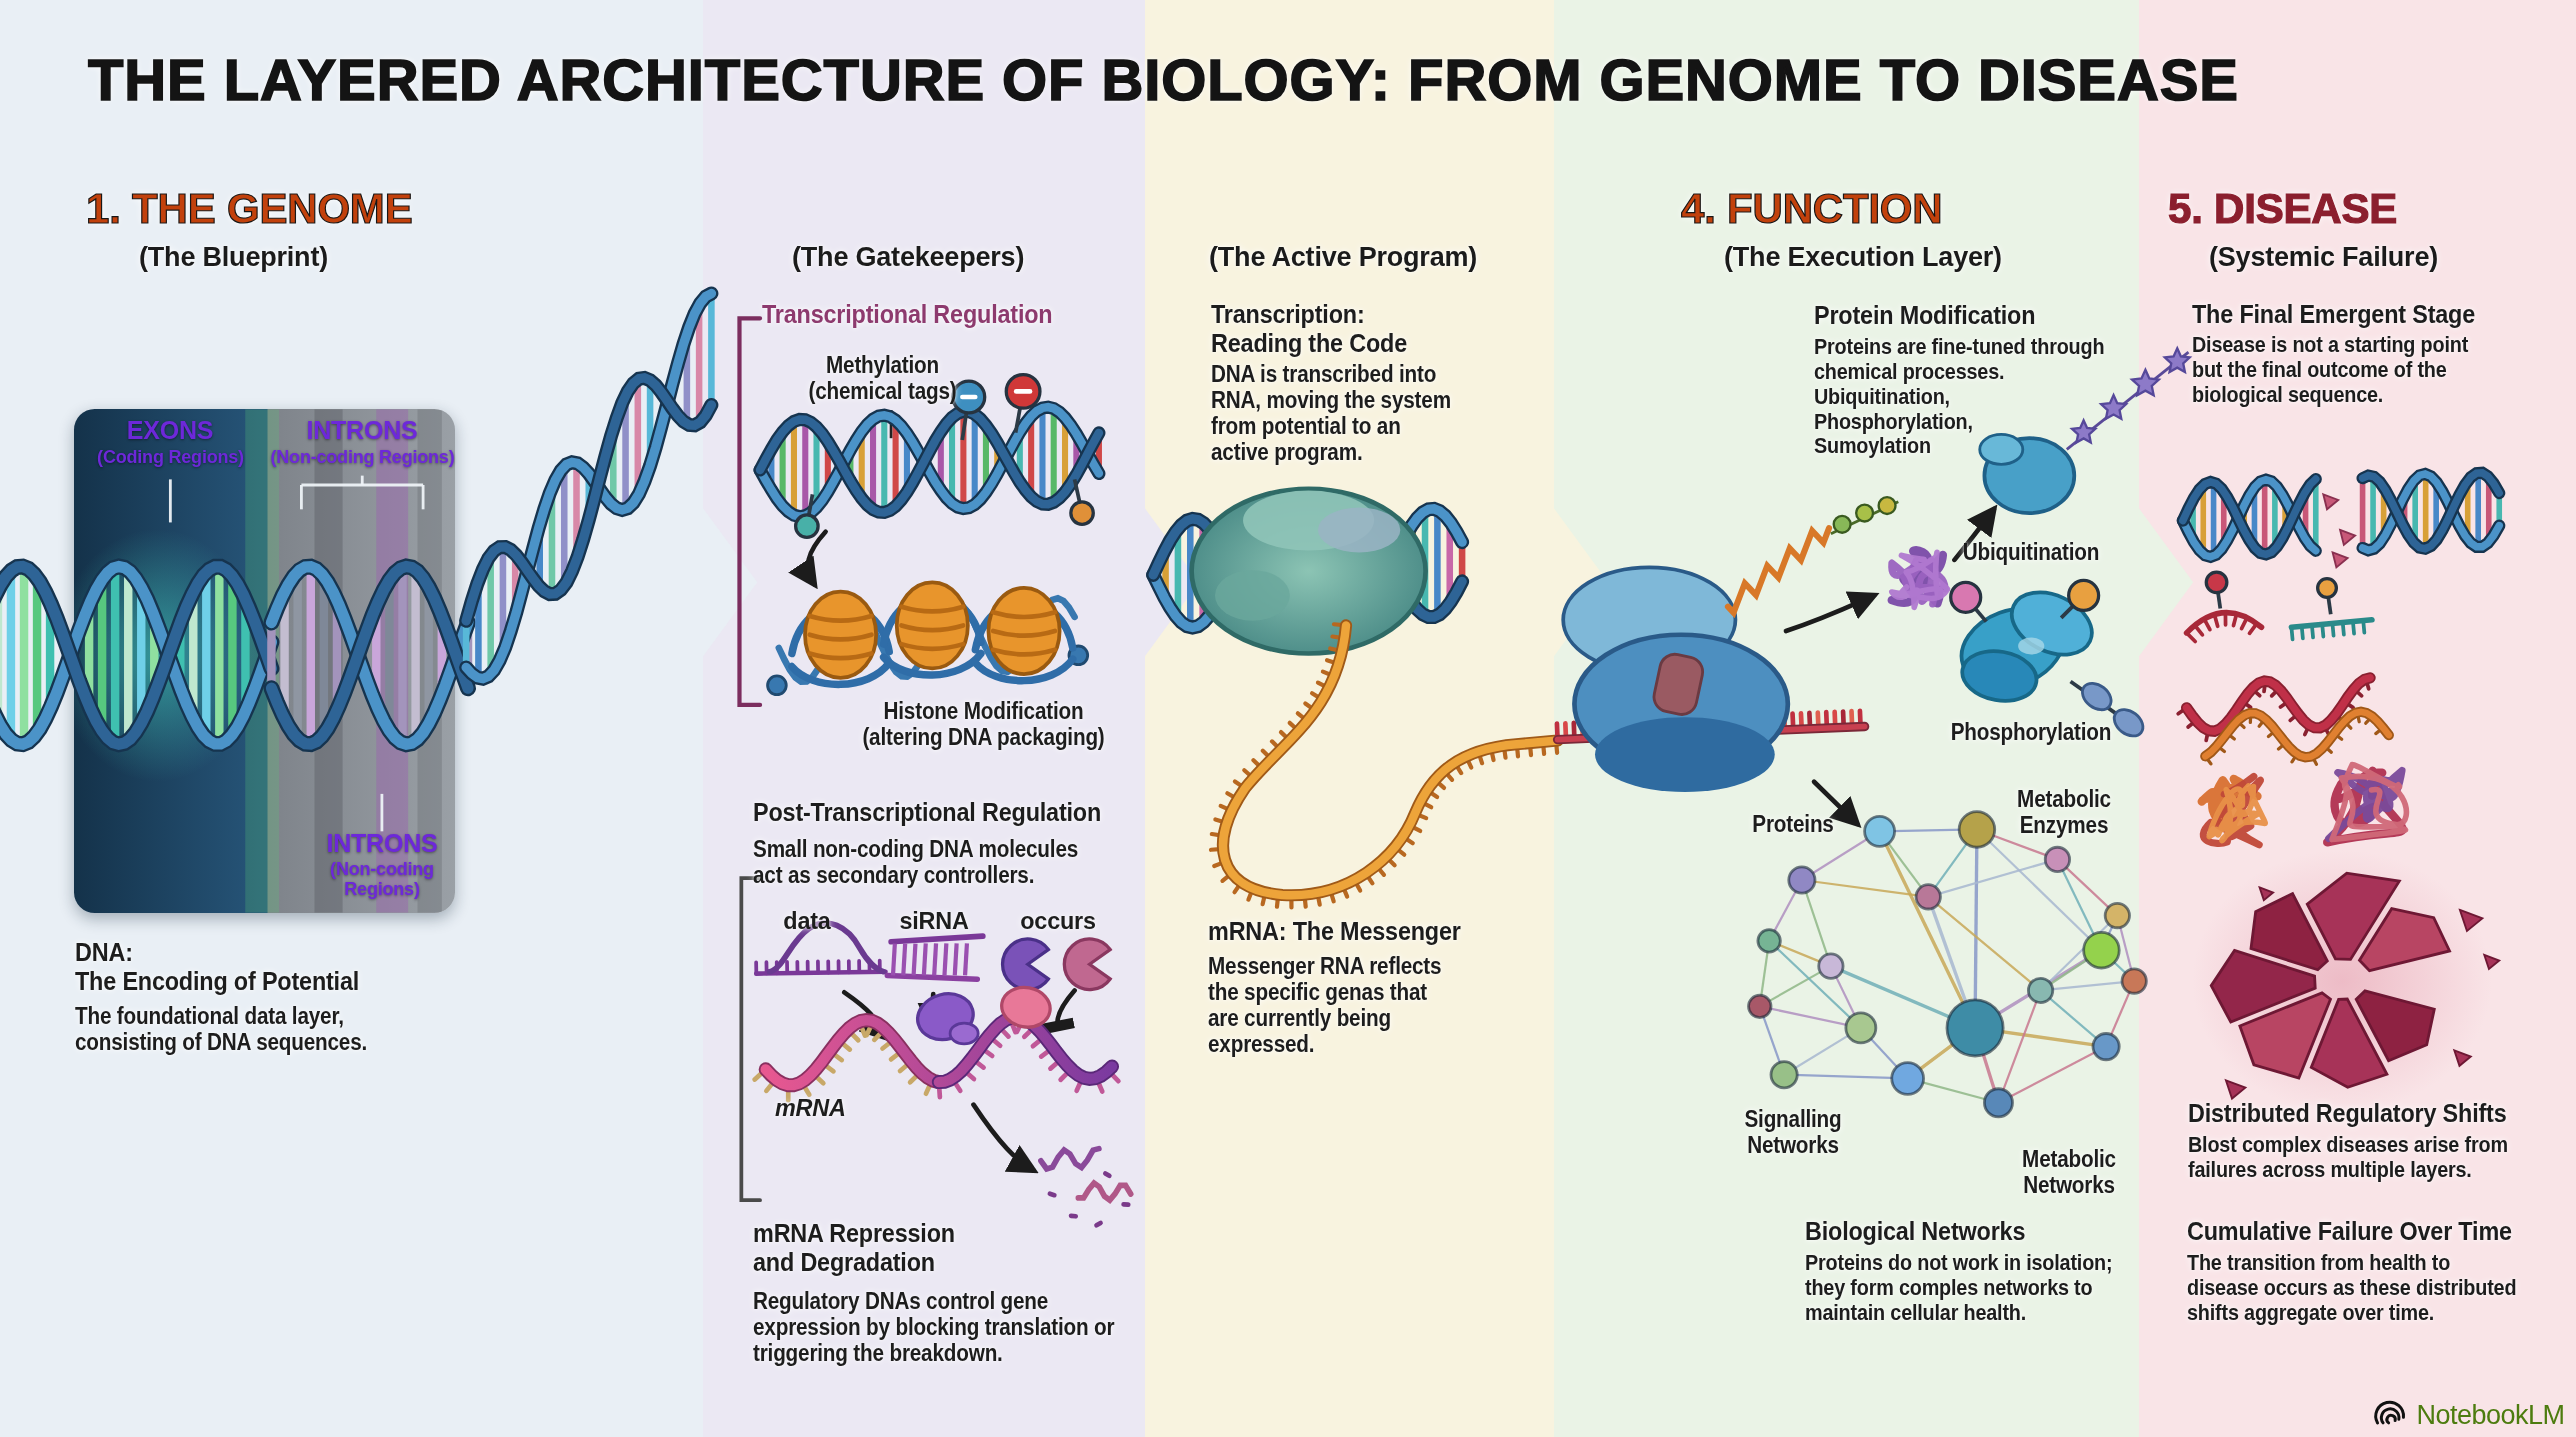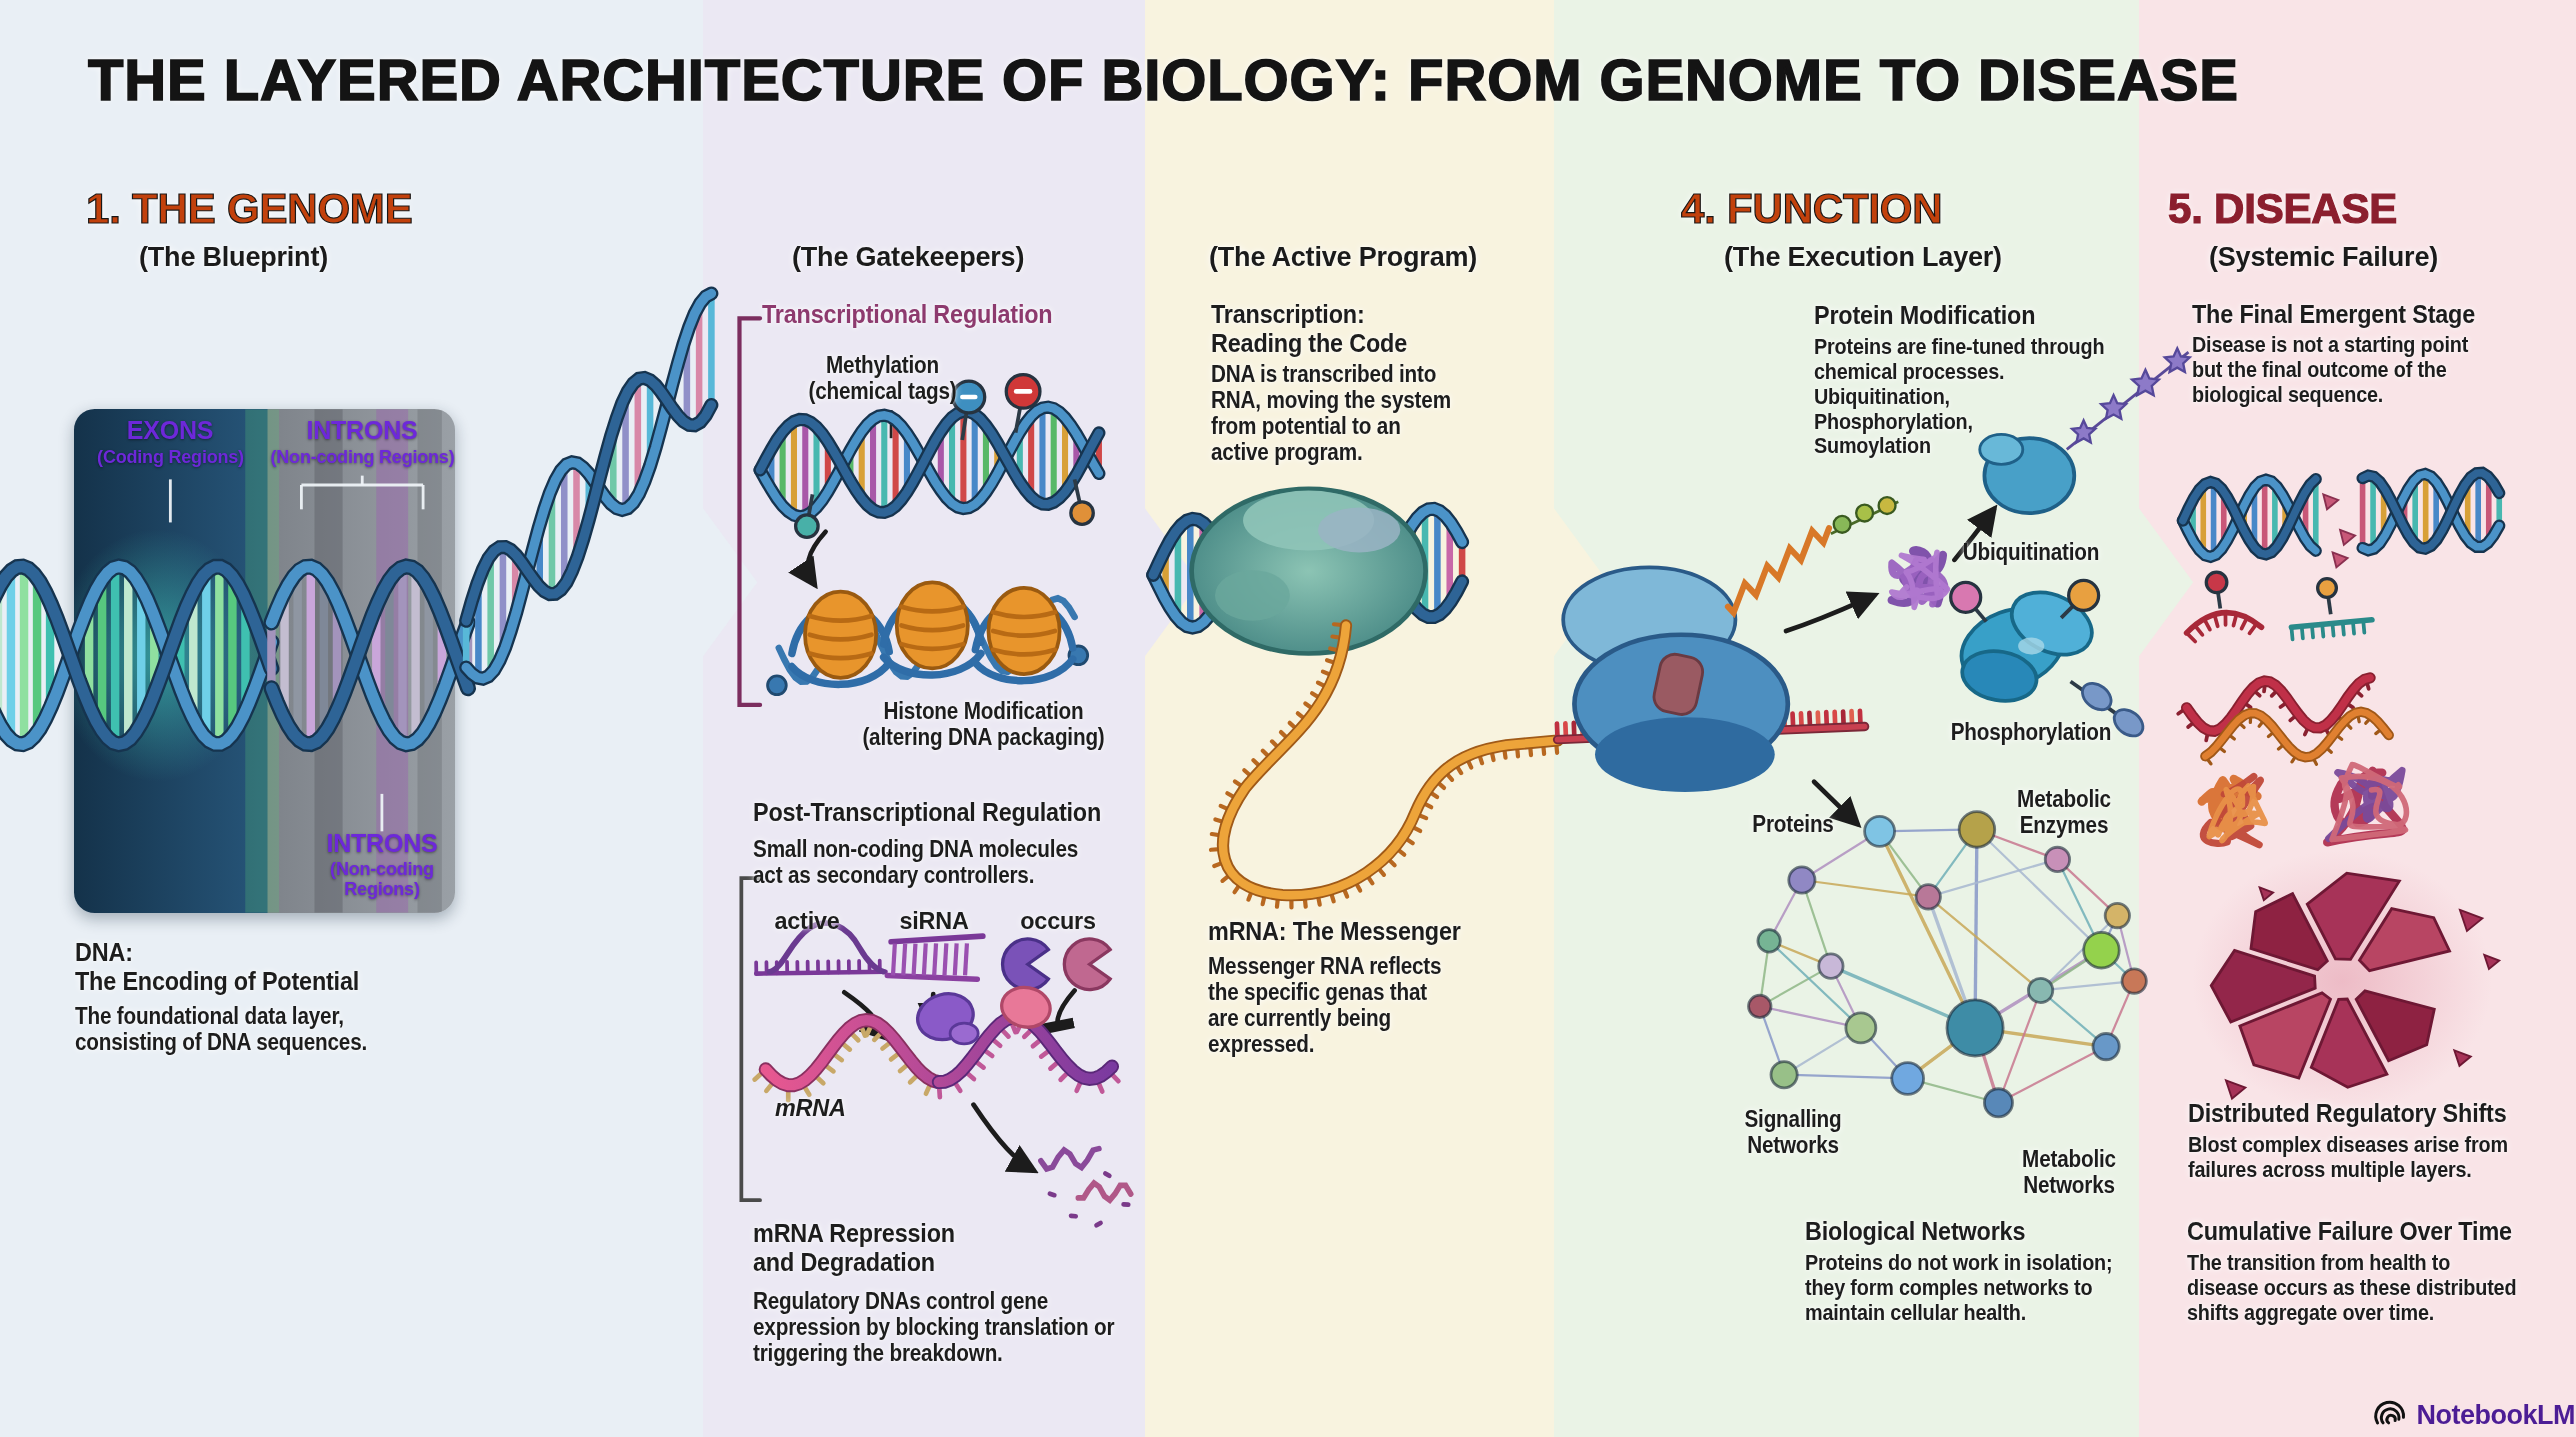--- a/index.html
+++ b/index.html
@@ -18,21 +18,21 @@
   .ttl{font-size:58px;font-weight:800;letter-spacing:0.9px;color:#141414;-webkit-text-stroke:1.6px #141414;}
   .num{font-size:42px;font-weight:800;color:#c2410c;-webkit-text-stroke:1.2px #171717;}
   .sub{font-size:27px;font-weight:700;color:#1b1b1b;}
   .bt{font-weight:700;}
   .purple{color:#8d3a6e;}
   .dkred{color:#8b1f2e;-webkit-text-stroke:1.2px #8b1f2e;}
   .white{color:#6d28d9;text-shadow:0 0.9px 2.8px rgba(0,0,0,.45);}
   .t28{font-size:26px;} .t27{font-size:26px;} .t25{font-size:23.4px;} .t24{font-size:23px;} .t23{font-size:22px;}
   .bx-t{font-size:25px;font-weight:700;} .bx-s{font-size:18px;font-weight:700;}
   #logo{position:absolute;left:2372px;top:1397px;z-index:9;display:flex;align-items:center;gap:7.5px;}
-  #logo .lt{font-size:27px;font-weight:700;color:#4c1d95;letter-spacing:-0.5px;}
+  #logo .lt{font-size:27px;font-weight:400;color:#4d7c0f;letter-spacing:-0.5px;}
 </style>
 </head>
 <body>
 
 <div id="canvas">
 
   <div class="col" style="left:0;width:703px;background:#e9eff5;"></div>
   <div class="col" style="left:703px;width:442px;background:#ebe8f3;"></div>
   <div class="col" style="left:1145px;width:409px;background:#f8f3df;"></div>
   <div class="col" style="left:1554px;width:585px;background:#eaf3e6;"></div>
@@ -696,21 +696,21 @@
 
   <div class="txt sub" style="left:792px;top:242px;">(The Gatekeepers)</div>
   <div class="txt bt t28 purple cond" style="left:762px;top:300px;">Transcriptional Regulation</div>
   <div class="txt bt t24 ctr cond-c" style="left:789px;top:352px;width:187px;">Methylation
 (chemical tags)</div>
   <div class="txt bt t24 ctr cond-c" style="left:841px;top:698px;width:285px;">Histone Modification
 (altering DNA packaging)</div>
   <div class="txt bt t28 cond" style="left:753px;top:798px;">Post-Transcriptional Regulation</div>
   <div class="txt bt t24 cond" style="left:753px;top:836px;">Small non-coding DNA molecules
 act as secondary controllers.</div>
-  <div class="txt bt t25 ctr" style="left:760px;top:908px;width:94px;">active</div>
+  <div class="txt bt t25 ctr" style="left:760px;top:908px;width:94px;">data</div>
   <div class="txt bt t25 ctr" style="left:887px;top:908px;width:94px;">siRNA</div>
   <div class="txt bt t25 ctr" style="left:1011px;top:908px;width:94px;">occurs</div>
   <div class="txt bt t25" style="left:775px;top:1095px;font-style:italic;">mRNA</div>
   <div class="txt bt t28 cond" style="left:753px;top:1219px;">mRNA Repression
 and Degradation</div>
   <div class="txt bt t24 cond" style="left:753px;top:1288px;">Regulatory DNAs control gene
 expression by blocking translation or
 triggering the breakdown.</div>
 
   <div class="txt sub" style="left:1209px;top:242px;">(The Active Program)</div>

